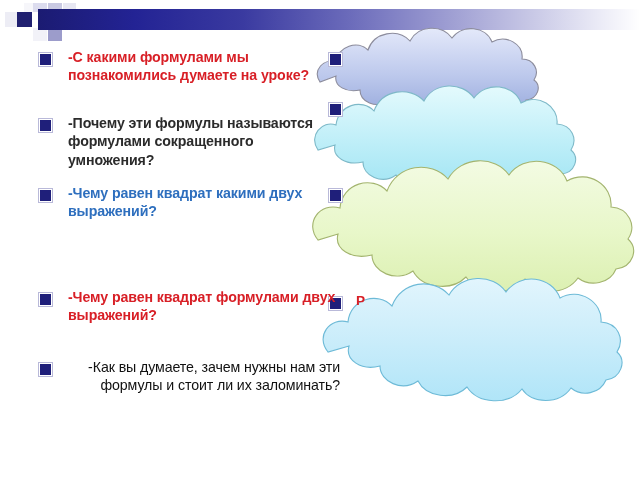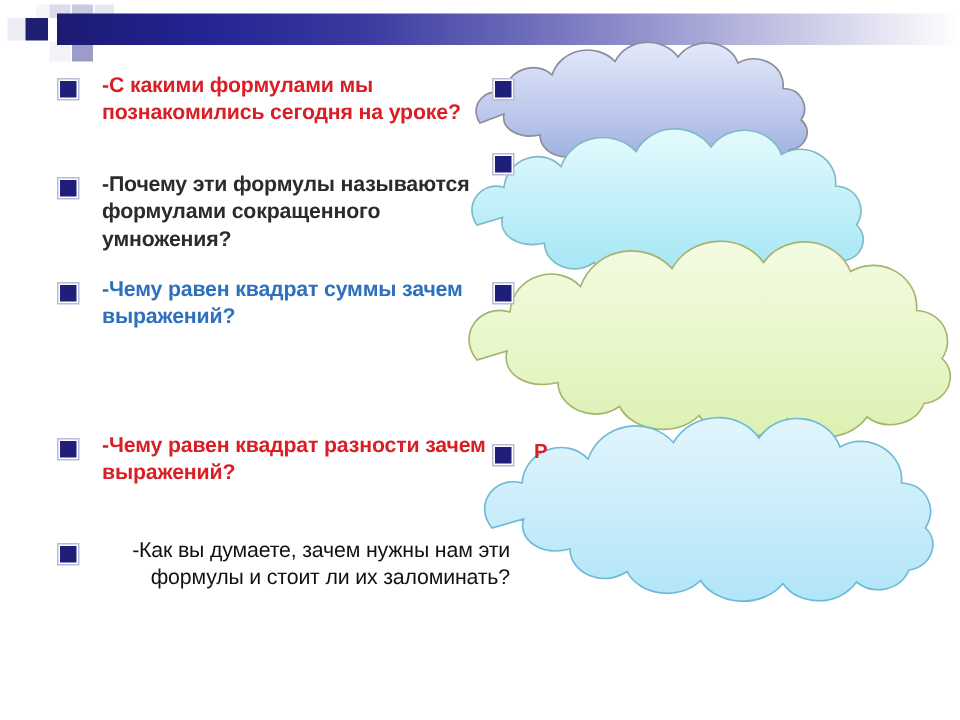--- a/index.html
+++ b/index.html
@@ -249,36 +249,36 @@
     <div class="bullet-row" style="top:244px;">
       <span class="bullet-mark"></span>
       <span class="bullet-text-r t-red">Р</span>
     </div>
   </div>
 
   <div class="bullets">
 
     <div class="bullet-row" style="top:0px;">
       <span class="bullet-mark"></span>
-      <span class="bullet-text t-red">-С какими формулами мы познакомились сегодня на уроке?</span>
+      <span class="bullet-text t-red">-С какими формулами мы познакомились думаете на уроке?</span>
     </div>
 
     <div class="bullet-row" style="top:66px;">
       <span class="bullet-mark"></span>
       <span class="bullet-text t-dark">-Почему эти формулы называются формулами сокращенного умножения?</span>
     </div>
 
     <div class="bullet-row" style="top:136px;">
       <span class="bullet-mark"></span>
-      <span class="bullet-text t-blue">-Чему равен квадрат суммы зачем выражений?</span>
+      <span class="bullet-text t-blue">-Чему равен квадрат какими двух выражений?</span>
     </div>
 
     <div class="bullet-row" style="top:240px;">
       <span class="bullet-mark"></span>
-      <span class="bullet-text t-red">-Чему равен квадрат разности зачем выражений?</span>
+      <span class="bullet-text t-red">-Чему равен квадрат формулами двух выражений?</span>
     </div>
 
     <div class="bullet-row" style="top:310px;">
       <span class="bullet-mark"></span>
       <span class="bullet-text t-black">-Как вы думаете, зачем нужны нам эти формулы и стоит ли их заломинать?</span>
     </div>
 
   </div>
 
 </div>

